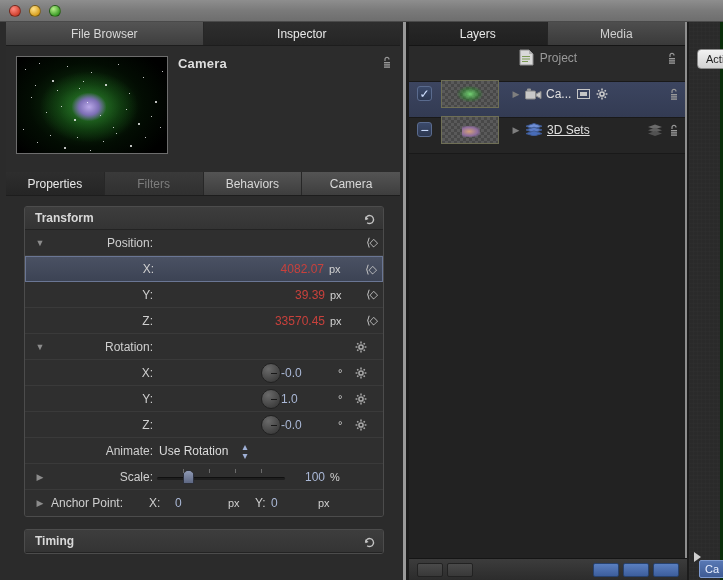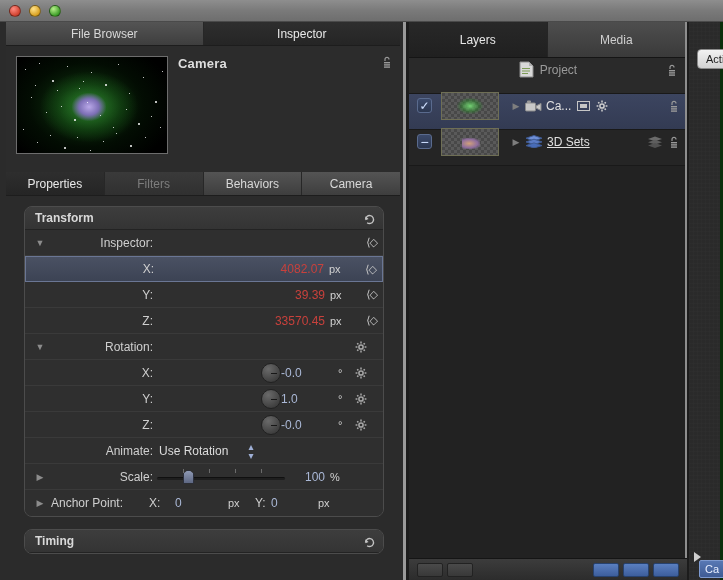--- a/index.html
+++ b/index.html
@@ -70,21 +70,21 @@
   }
   .insp-title {
     position: absolute; left: 172px; top: 10px;
     font-size: 13px; font-weight: bold; color: #dedede; letter-spacing: .2px;
   }
   .lock-ic { position: absolute; right: 8px; top: 10px; }
 
   
   .panel-wrap { padding: 10px 16px 0 18px; }
   .panel {
-    border: 1px solid #4c4c4c; border-radius: 8px; background: #333;
+    border: 1px solid #4c4c4c; border-radius: 3px; background: #333;
     overflow: hidden; margin-bottom: 9px;
   }
   .panel-hd {
     height: 23px; display: flex; align-items: center; justify-content: space-between;
     padding: 0 8px 0 10px;
     background: linear-gradient(to bottom, #3d3d3d, #343434);
     border-bottom: 1px solid #232323;
     font-size: 12px; font-weight: bold; color: #d9d9d9;
   }
   .panel-body { background: #2f2f2f; }
@@ -113,21 +113,21 @@
     width: 20px; height: 20px; border-radius: 50%;
     background: radial-gradient(circle at 35% 28%, #6a6a6a, #3e3e3e 75%);
     border: 1px solid #212121; position: relative;
   }
   .dial::after {
     content: ""; position: absolute; right: 3px; top: 9px;
     width: 6px; height: 1px; background: #171717;
   }
 
   .popup {
-    display: inline-flex; align-items: center; gap: 20px;
+    display: inline-flex; align-items: center; gap: 14px;
     font-size: 12px; color: #dcdcdc; padding: 1px 2px;
   }
   .stepper { color: #9fb0d6; font-size: 10px; line-height: 9px; text-align: center; }
 
   .slider { position: relative; width: 128px; height: 16px; }
   .slider .track {
     position: absolute; left: 0; top: 8px; width: 128px; height: 3px;
     background: #1e1e1e; border-radius: 2px; border-top: 1px solid #101010;
   }
   .slider .ticks { position: absolute; left: 0; top: 0; width: 128px; height: 4px; }
@@ -137,21 +137,21 @@
     background: linear-gradient(to bottom, #8e99b4, #5d6782);
     border: 1px solid #2b2f3b;
     clip-path: polygon(50% 0%, 100% 32%, 100% 100%, 0% 100%, 0% 32%);
   }
 
   
   .right-pane {
     position: absolute; left: 409px; top: 22px; width: 278px; height: 558px;
     background: #222; border-right: 2px solid #8e8e8e;
   }
-  .layers-tabs { display: flex; height: 36px; background: #2e2e2e; border-bottom: 1px solid #151515; }
+  .layers-tabs { display: flex; height: 24px; background: #2e2e2e; border-bottom: 1px solid #151515; }
   .ltab {
     flex: 1; display: flex; align-items: center; justify-content: center;
     font-size: 12px; color: #cfcfcf;
     background: linear-gradient(to bottom, #4e4e4e, #3a3a3a);
     border-right: 1px solid #252525; user-select: none;
   }
   .ltab:last-child { border-right: none; }
   .ltab.active { background: linear-gradient(to bottom, #282828, #202020); color: #e8e8e8; }
 
   .layer-row {
@@ -333,21 +333,21 @@
               <svg width="13" height="13" viewBox="0 0 13 13">
                 <path d="M3.5 7.5a4 4 0 1 1 1.6 3.2" fill="none" stroke="#c3c3c3" stroke-width="1.3"></path>
                 <path d="M3.5 4.2 L3.5 8.2 L6.6 7.0 Z" fill="#c3c3c3"></path>
               </svg>
             </span>
           </div>
           <div class="panel-body">
 
             <div class="row">
               <span class="tri">▼</span>
-              <span class="lbl">Inspector:</span>
+              <span class="lbl">Position:</span>
               <span class="spacer"></span>
               <span class="kf">⟨◇</span>
             </div>
 
             <div class="row selected">
               <span class="tri"></span>
               <span class="lbl">X:</span>
               <span class="spacer"></span>
               <span class="val red">4082.07</span>
               <span class="unit">px</span>

